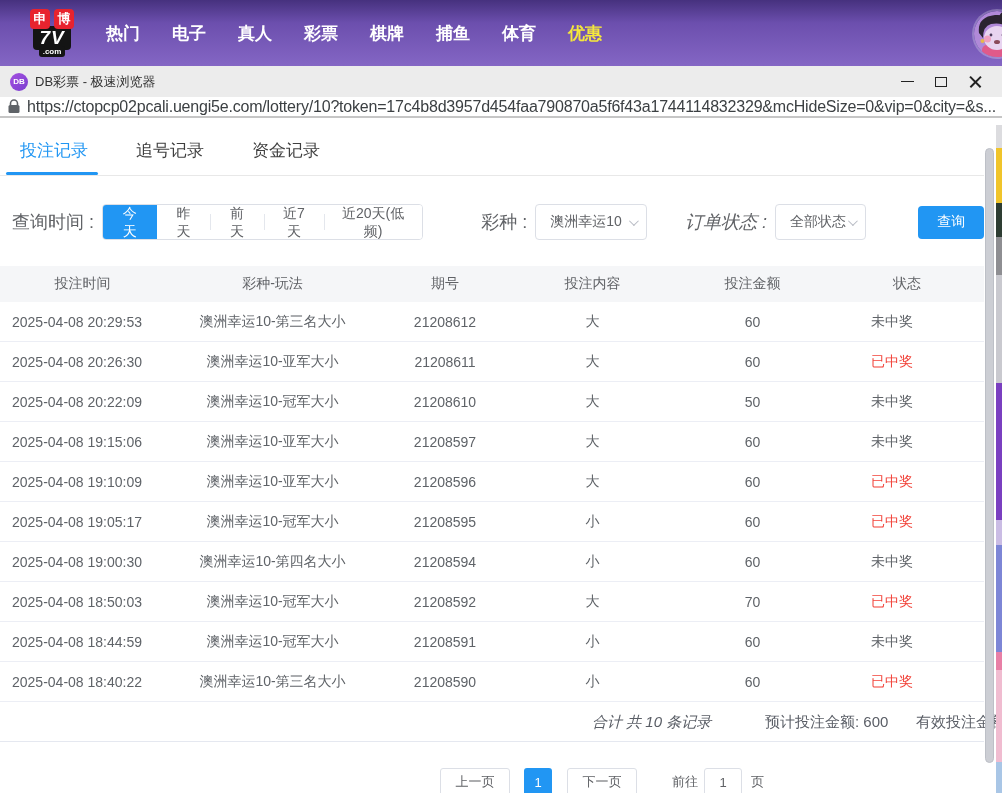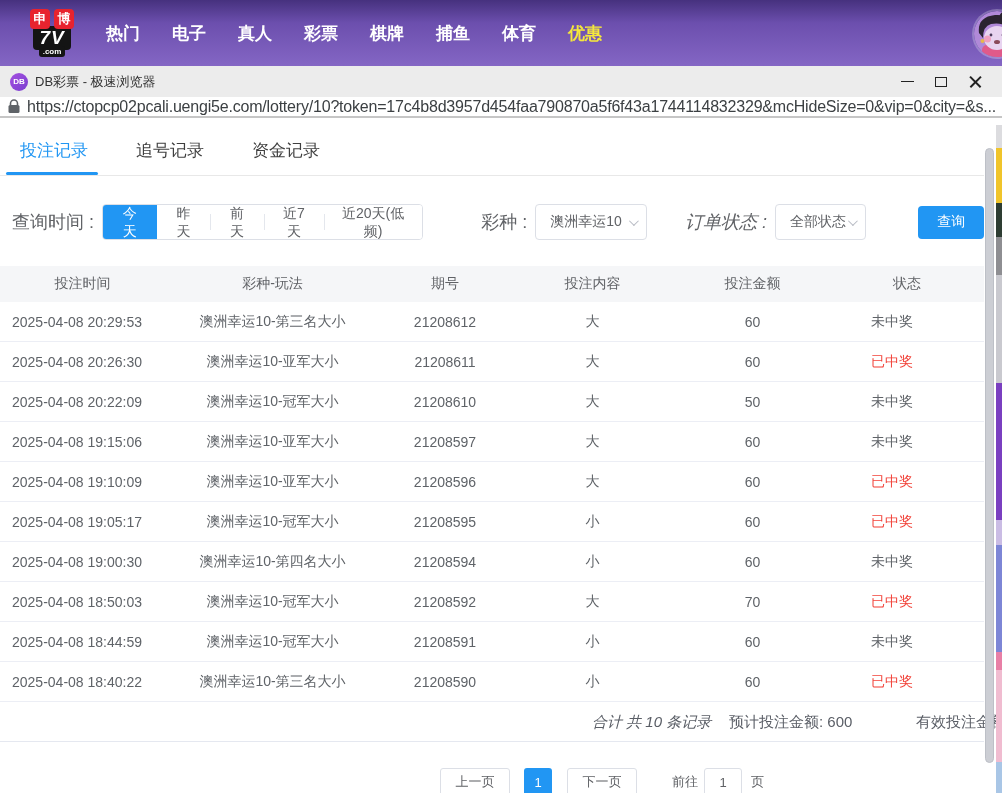--- a/index.html
+++ b/index.html
@@ -65,21 +65,21 @@
   .th { font-size:14px; color:#606266; text-align:center; }
   .tr { height:40px; align-items:center; border-bottom:1px solid #eceef5; }
   .td { font-size:14px; color:#5f6368; text-align:center; }
   .td.c1 { text-align:left; padding-left:12px; }
   .td.c6 { padding-right:30px; }
   .td.win { color:#f2433a; }
 
   .summary { height:40px; border-bottom:1px solid #e5e8f0; position:relative; }
   .summary span { position:absolute; top:0; line-height:40px; font-size:15px; color:#5a5e66; white-space:nowrap; }
   .sum-total { left:592px;font-style:italic; }
-  .sum-expected { left:729px; }
+  .sum-expected { left:765px; }
   .sum-valid { left:916px; }
 
   
   .pagination { position:absolute; left:440px; top:768px; display:flex; align-items:center; font-size:13px; color:#606266; }
   .pg-btn { width:70px; height:28px; border:1px solid #dcdfe6; border-radius:3px; background:#fff; color:#606266; font-size:13px; cursor:pointer; font-family:inherit; }
   .pg-num { width:28px; height:28px; margin-left:14px; border-radius:3px; background:#2196f3; color:#fff; display:flex; align-items:center; justify-content:center; cursor:pointer; }
   .pg-next { margin-left:15px; }
   .pg-goto { margin-left:35px; }
   .pg-input { margin-left:6px; width:38px; height:28px; border:1px solid #dcdfe6; border-radius:3px; text-align:center; font-size:13px; color:#606266; font-family:inherit; }
   .pg-page { margin-left:9px; }

